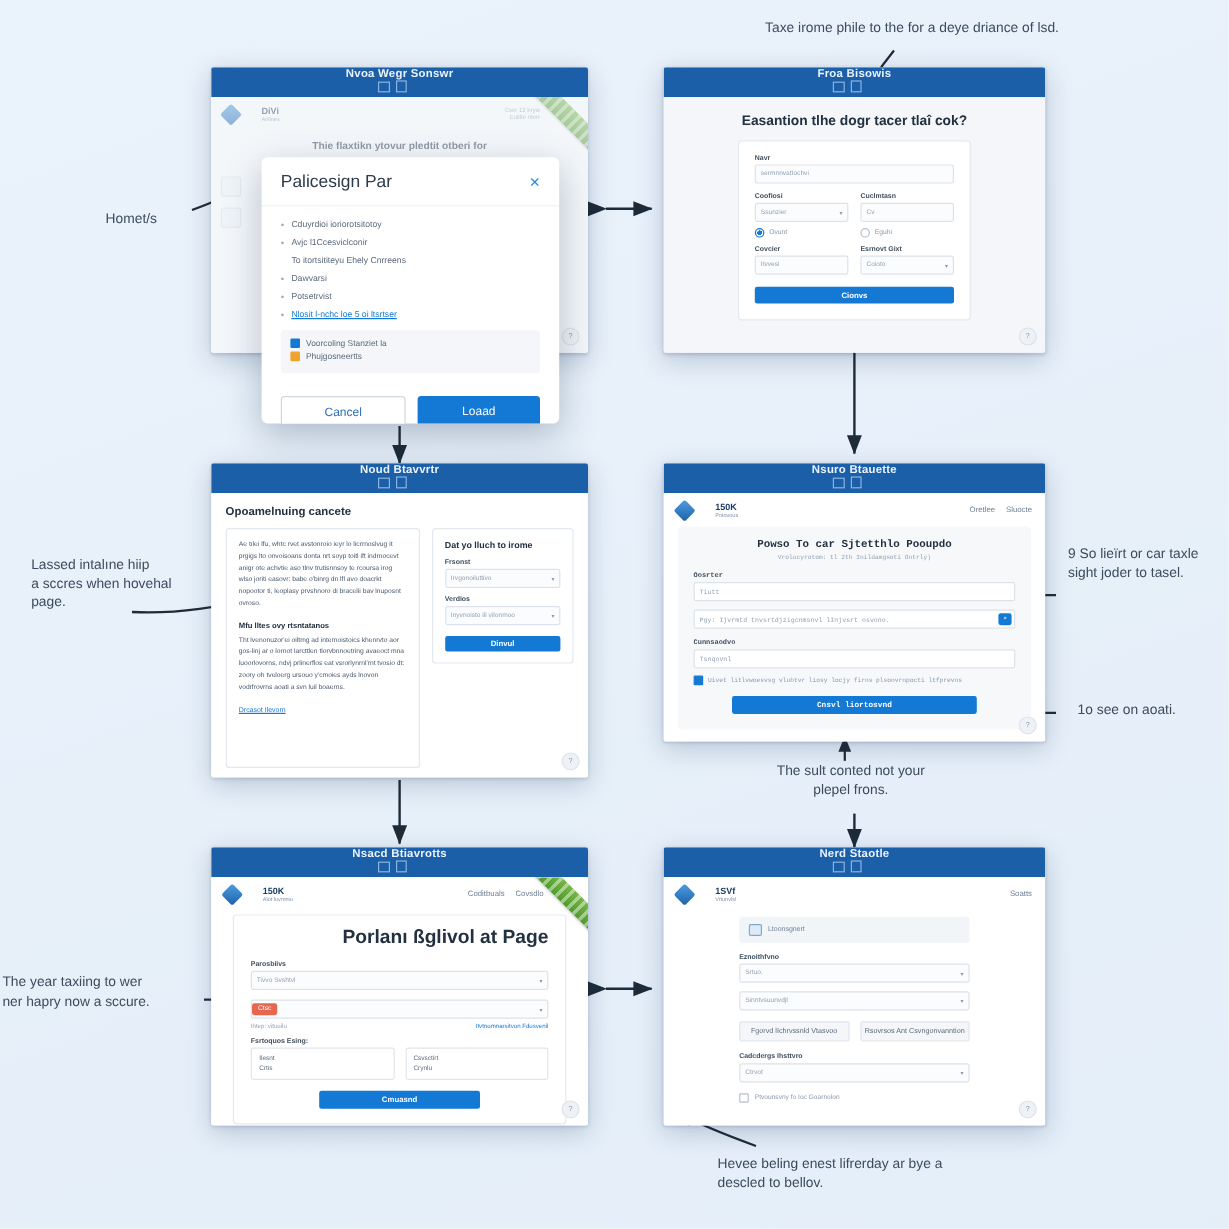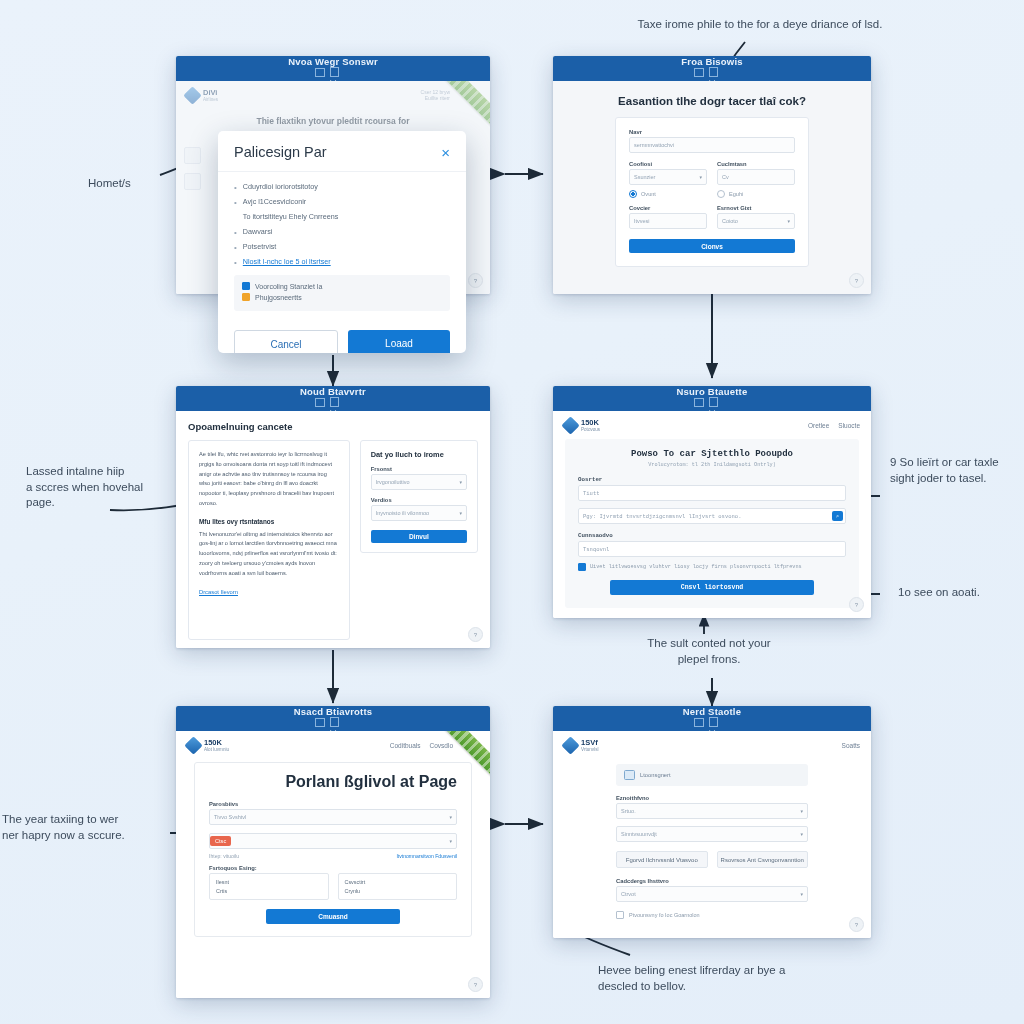--- a/index.html
+++ b/index.html
@@ -53,21 +53,21 @@
     transform:rotate(45deg);top:12px;left:3px;
     box-shadow:0 1px 2px rgba(0,0,0,.2);
   }
   .ribbon i::after{
     content:"";position:absolute;inset:0;
     background:repeating-linear-gradient(90deg,rgba(255,255,255,.55) 0 3px,transparent 3px 7px);
     opacity:.8;
   }
 
   
-  .brand{display:flex;align-items:center;gap:4px;}
+  .brand{display:flex;align-items:center;gap:19px;}
   .brand .diamond{
     width:13px;height:13px;background:linear-gradient(135deg,#4f9ddd,#1b63ad);
     transform:rotate(45deg);border-radius:2px;flex:none;
   }
   .brand .btxt{display:flex;flex-direction:column;line-height:1;}
   .brand .b1{font-size:7.5px;font-weight:bold;color:#1b3e66;filter:blur(.4px);}
   .brand .b2{font-size:4.6px;color:#7d93aa;filter:blur(.4px);margin-top:1px;}
 
   .navlinks{font-size:6.5px;color:#6f8095;filter:blur(.45px);display:flex;gap:9px;}
 
@@ -203,21 +203,21 @@
         <div class="brand">
           <span class="diamond"></span>
           <span class="btxt">
             <span class="b1">DiVi</span>
             <span class="b2">Airlines</span>
           </span>
         </div>
         <div style="font-size:5px;color:#8d9db0;filter:blur(.5px);white-space:pre-line;text-align:right;margin-right:30px;">Cser 12 bryw
 Euillte riterr</div>
       </div>
-      <div class="hdline" style="text-align:center;font-size:8.5px;margin-top:14px;">Thie flaxtikn ytovur pledtit rcoursa for</div>
+      <div class="hdline" style="text-align:center;font-size:8.5px;margin-top:14px;">Thie flaxtikn ytovur pledtit otberi for</div>
 
       <div style="position:absolute;left:8px;top:66px;display:flex;flex-direction:column;gap:9px;">
         <div style="width:15px;height:15px;border:1px solid #dde3ea;border-radius:2px;background:#f7f9fb;"></div>
         <div style="width:15px;height:15px;border:1px solid #dde3ea;border-radius:2px;background:#f7f9fb;"></div>
       </div>
 
       <div class="scrim"></div>
       <div class="fab">?</div>
     </div>
   </div>
@@ -420,21 +420,21 @@
           <span class="chk on"></span>
           <span style="font-size:5.2px;color:#8a9aab;filter:blur(.55px);">Uivet litlvwoesvsg vluhtvr liosy locjy firns plsonvrnpocti ltfprevns</span>
         </div>
 
         <div class="btn-pri" style="height:15px;width:76%;margin:9px auto 0;">Cnsvl liortosvnd</div>
       </div>
       <div class="fab">?</div>
     </div>
   </div>
 
-  <div class="win" id="w5" style="left:176px;top:706px;width:314px;height:292px;">
+  <div class="win" id="w5" style="left:176px;top:706px;width:314px;height:232px;">
     <div class="titlebar">
       <div class="tb-title">Nsacd Btiavrotts</div>
       <div class="tb-spacer"></div>
       <div class="tb-ctrls">
         <span class="g"></span>
         <span class="g2"></span>
       </div>
       <div class="tb-close">×</div>
     </div>
     <div class="page">

